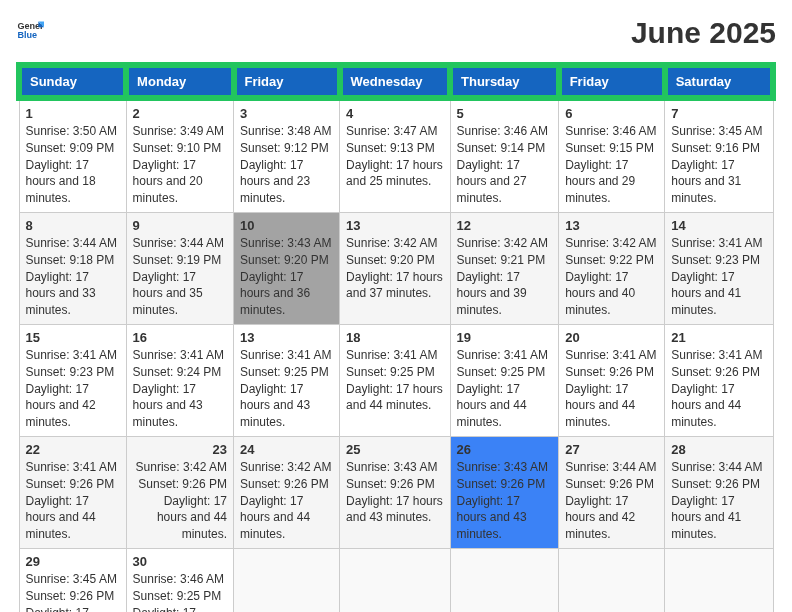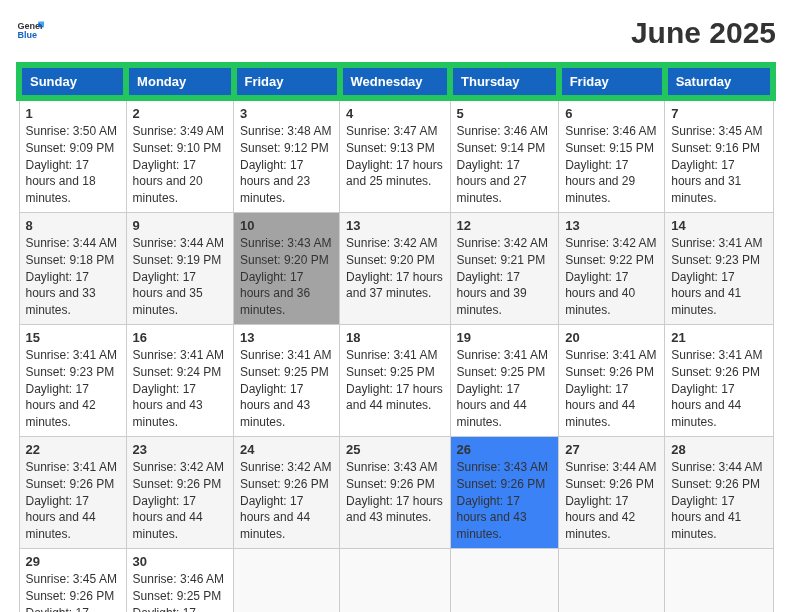--- a/index.html
+++ b/index.html
@@ -242,21 +242,21 @@
 Daylight: 17 hours and 44 minutes.</div>
         </td>
       </tr>
       <tr style="background: rgb(245, 245, 245);">
         <td style="background: rgb(245, 245, 245);">
           <span class="day-num">22</span>
           <div class="day-info" style="white-space: pre-line;">Sunrise: 3:41 AM
 Sunset: 9:26 PM
 Daylight: 17 hours and 44 minutes.</div>
         </td>
-        <td style="background: rgb(245, 245, 245);">
+        <td style="background: rgb(245, 245, 245); text-align: right;">
           <span class="day-num">23</span>
           <div class="day-info" style="white-space: pre-line;">Sunrise: 3:42 AM
 Sunset: 9:26 PM
 Daylight: 17 hours and 44 minutes.</div>
         </td>
         <td style="background: rgb(245, 245, 245);">
           <span class="day-num">24</span>
           <div class="day-info" style="white-space: pre-line;">Sunrise: 3:42 AM
 Sunset: 9:26 PM
 Daylight: 17 hours and 44 minutes.</div>

